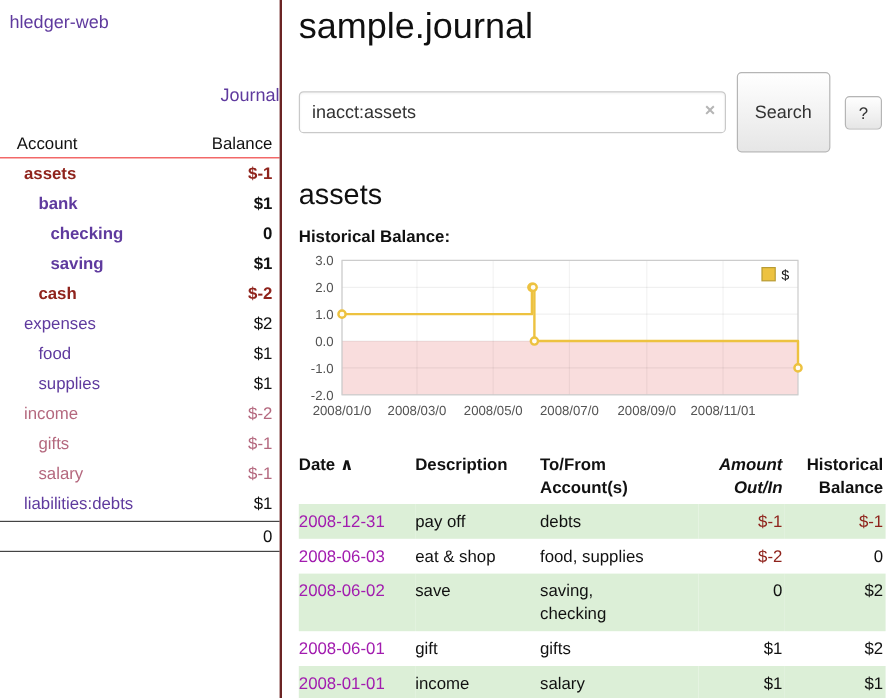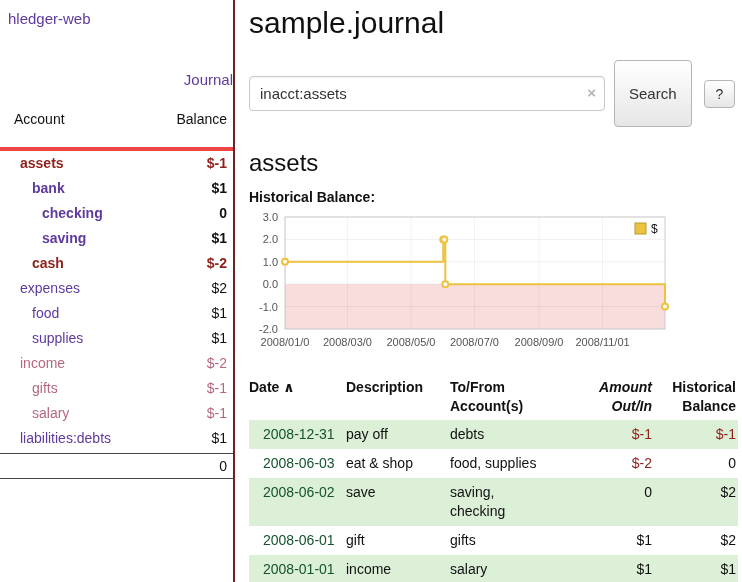--- a/index.html
+++ b/index.html
@@ -9,21 +9,21 @@
     font-family:"Liberation Sans","DejaVu Sans",sans-serif;
     font-size:14px; color:#111;
   }
   .layout { display:flex; height:100%; }
 
   
   .sidebar { width:233px; flex:none; padding-top:8px; }
   .brand { color:#5f3a9e; font-size:15px; padding:2px 8px 0 8px; text-decoration:none; display:inline-block; }
   .journal-link { display:block; color:#5f3a9e; font-size:15px; padding:0 0 0 14px; margin-top:44px; text-decoration:none;text-align:right; }
   .acct-table { margin-top:20px; }
-  .acct-header { display:flex; justify-content:space-between; padding:3px 6px 20px 14px; border-bottom:4px solid #ef4444; }
+  .acct-header { display:flex; justify-content:space-between; padding:3px 6px 4px 14px; border-bottom:1px solid #ef4444; }
   .acct-header span { color:#111; }
   .acct-row { display:flex; justify-content:space-between; align-items:baseline; padding:4px 6px 4px 0; line-height:17px; }
   .acct-name { text-decoration:none; color:#5f3a9e; }
   .acct-bal { color:#111; }
   .bold, .bold .acct-name, .bold .acct-bal { font-weight:bold; }
   .tone-maroon .acct-name, .tone-maroon .acct-bal { color:#8f231c; }
   .tone-pink .acct-name, .tone-pink .acct-bal { color:#b4687e; }
   .depth-1 { padding-left:20px; }
   .depth-2 { padding-left:32px; }
   .depth-3 { padding-left:42px; }
@@ -60,21 +60,21 @@
   .txn-table { border-collapse:collapse; width:489px; margin-top:4px; }
   .txn-table th { text-align:left; vertical-align:top; font-size:14px; padding:4px 8px 4px 0; line-height:19px; }
   .txn-table td { vertical-align:top; font-size:14px; padding:5px 8px 5px 0; line-height:19px; }
   .txn-table .num { text-align:right; padding-right:2px; }
   .col-date { width:97px; }
   .col-desc { width:104px; }
   .col-acct { width:132px; }
   .col-amt  { width:72px;font-style:italic; }
   .col-bal  { width:84px; }
   tr.green td { background:#dcefd7; }
-  .date-link { color:#14532d; text-decoration:none;padding-left:14px; }
+  .date-link { color:#a21caf; text-decoration:none; }
   .neg { color:#8f231c; }
   .caret { font-weight:bold; font-size:14px; }
   .acct-cell { white-space:pre-line; }
 </style>
 </head>
 <body>
 
 <div class="layout">
 
   <div class="sidebar">

